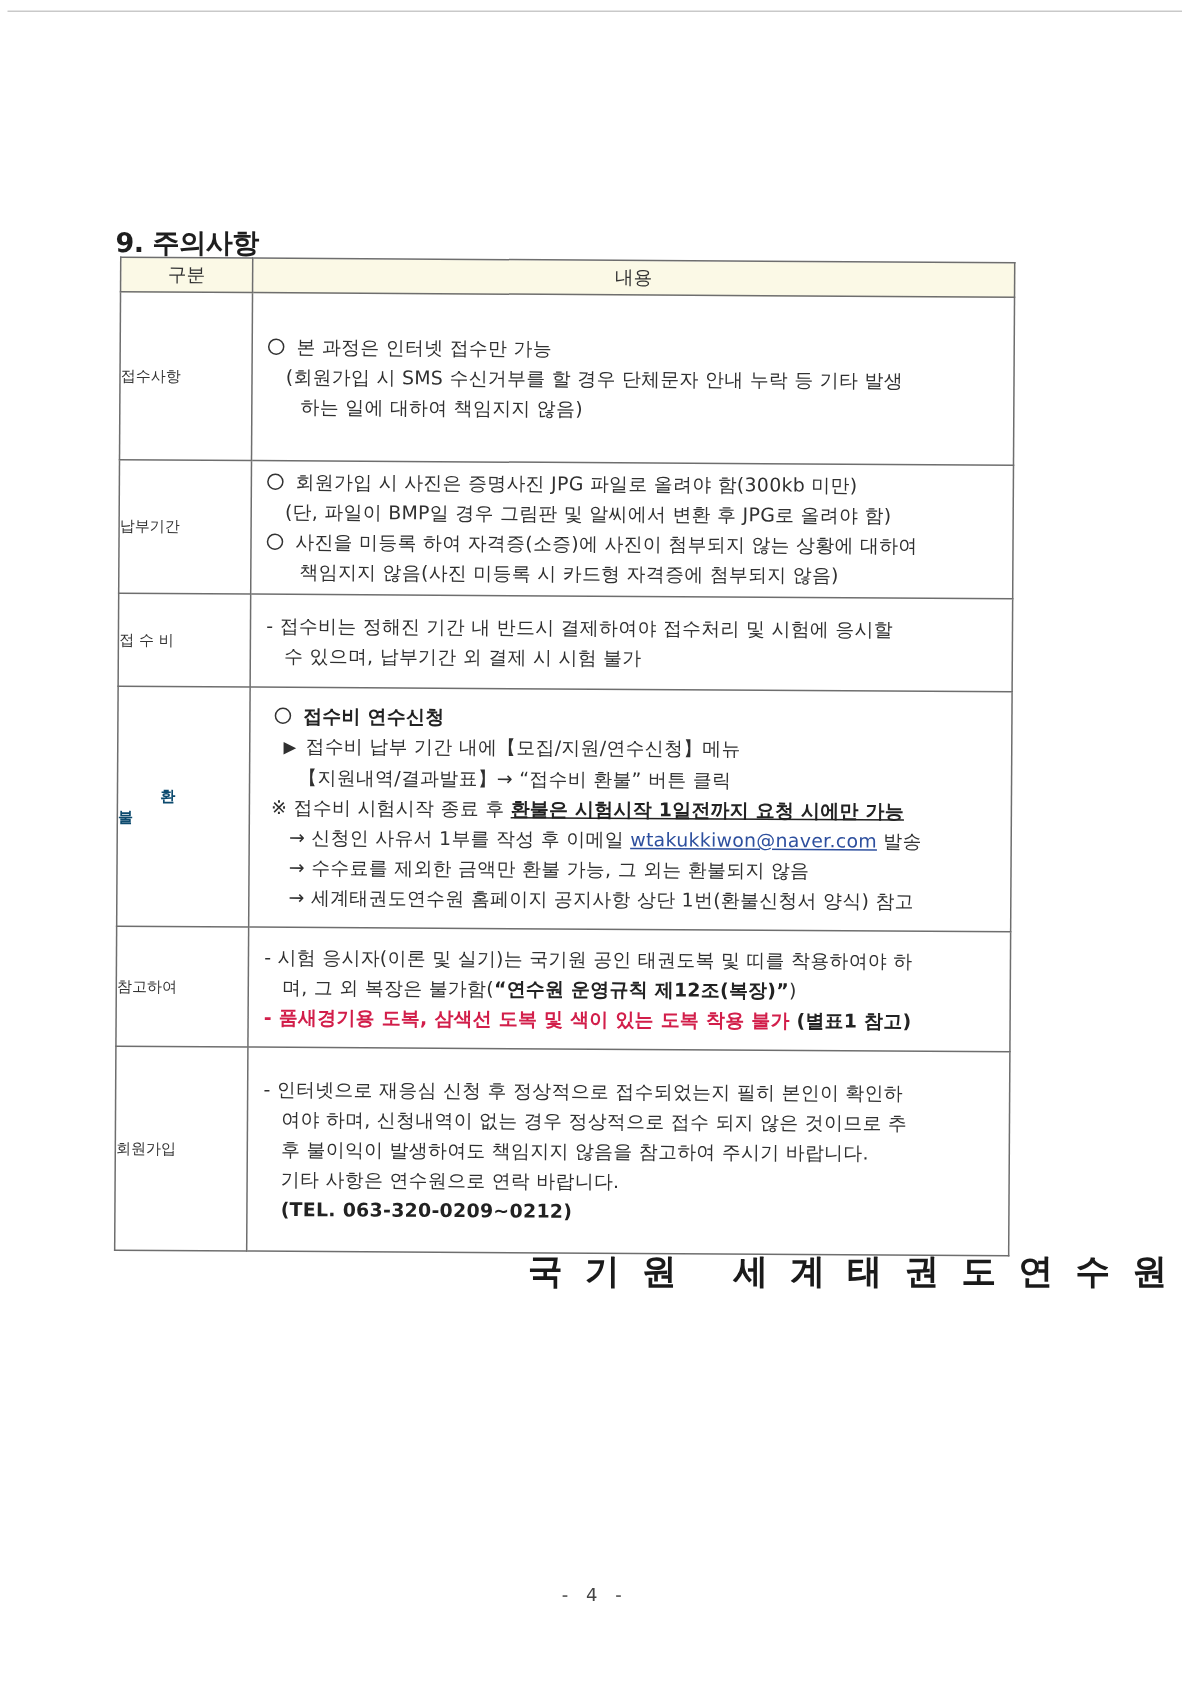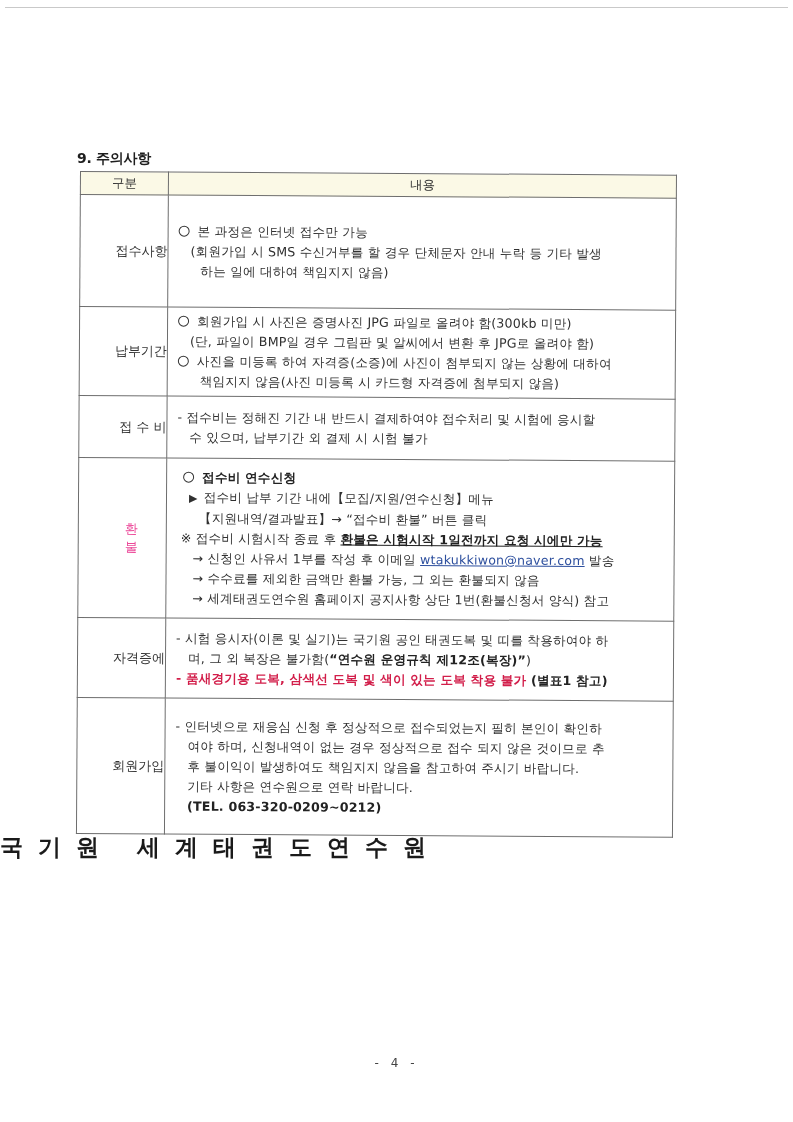--- a/index.html
+++ b/index.html
@@ -1,45 +1,45 @@
 <!DOCTYPE html>
 <html><head>
   <meta charset="utf-8">
   <style>
     * { box-sizing: border-box; margin: 0; padding: 0; }
     html, body { width: 793px; height: 1122px; background: #ffffff; overflow: hidden; }
     body { position: relative; font-family: "DejaVu Sans", "Liberation Sans", sans-serif; color: #2a2a2a; }
     .top-rule { position: absolute; left: 5px; top: 7px; width: 783px; height: 1px; background: #c9c9c9; }
-    .section-title { position: absolute; left: 77px; top: 150px; font-size: 14px; font-weight: bold; color: #1e1e1e; letter-spacing: -0.3px; }
+    .section-title { position: absolute; left: 77px; top: 150px; font-size: 18px; font-weight: bold; color: #1e1e1e; letter-spacing: -0.3px; }
     .notice-table {
       position: absolute; left: 80px; top: 171px; width: 597px;
       border-collapse: collapse; font-size: 12.6px; color: #303030;
       transform: rotate(0.35deg); transform-origin: top left;
     }
     .notice-table td, .notice-table th { border: 1px solid #6e6e6e; vertical-align: middle; }
     .notice-table th { background: #fbf9e6; font-weight: normal; height: 23px; font-size: 12.5px; color: #333; }
     .col-cat { width: 88px; }
-    .cat-cell { text-align: right; font-size: 13px; color: #333; }
-    .cat-red { color: #ec4899; font-weight: normal; letter-spacing: 28px; padding-left: 28px; }
+    .cat-cell { text-align: left; font-size: 10px; color: #333; }
+    .cat-red { color: #0c4a6e; font-weight: bold; letter-spacing: 28px; padding-left: 28px; }
     .content-cell { padding: 4px 6px 4px 10px; line-height: 20px; }
     .line { white-space: nowrap; letter-spacing: 0.2px; }
     .indent1 { padding-left: 12px; }
     .indent3 { padding-left: 22px; }
     .bold { font-weight: bold; color: #222; }
     .red-bold { font-weight: bold; color: #d21e4a; }
     .underline { text-decoration: underline; }
     .link { color: #2d4f9e; text-decoration: underline; }
     .row-1 td { height: 112px; }
     .row-2 td { height: 82px; }
     .row-3 td { height: 62px; }
     .row-4 td { height: 160px; }
     .row-5 td { height: 80px; }
     .row-6 td { height: 136px; }
     .footer-org {
-      position: absolute; left: 0; width: 793px; top: 832px; text-align: left;
+      position: absolute; left: 0; width: 793px; top: 832px; text-align: right;
       font-size: 23px; font-weight: bold; color: #1a1a1a; letter-spacing: 15px;
     }
     .page-number { position: absolute; left: 0; width: 793px; top: 1056px; text-align: center; font-size: 12px; color: #444; letter-spacing: 4px; }
     .circ { display: inline-block; width: 11px; height: 11px; border: 1.3px solid #333; border-radius: 50%; margin-right: 8px; vertical-align: -1px; }
     .tri { display: inline-block; margin-right: 6px; font-size: 11px; }
   </style>
 </head>
 <body>
 
 <div class="top-rule"></div>
@@ -89,21 +89,21 @@
         <div class="line indent1"><span class="tri">▶</span><span>접수비 납부 기간 내에【모집/지원/연수신청】메뉴</span></div>
         <div class="line indent3">【지원내역/결과발표】→ “접수비 환불” 버튼 클릭</div>
         <div class="line" style="padding-left:4px"><span>※ 접수비 시험시작 종료 후 </span><span class="bold underline">환불은 시험시작 1일전까지 요청 시에만 가능</span></div>
         <div class="line indent1" style="padding-left:16px"><span>→ 신청인 사유서 1부를 작성 후 이메일 </span><span class="link">wtakukkiwon@naver.com</span><span> 발송</span></div>
         <div class="line" style="padding-left:16px">→ 수수료를 제외한 금액만 환불 가능, 그 외는 환불되지 않음</div>
         <div class="line" style="padding-left:16px">→ 세계태권도연수원 홈페이지 공지사항 상단 1번(환불신청서 양식) 참고</div>
       </td>
     </tr>
 
     <tr class="row-5">
-      <td class="cat-cell">자격증에</td>
+      <td class="cat-cell">참고하여</td>
       <td class="content-cell">
         <div class="line">- 시험 응시자(이론 및 실기)는 국기원 공인 태권도복 및 띠를 착용하여야 하</div>
         <div class="line indent1"><span>며, 그 외 복장은 불가함(</span><span class="bold">“연수원 운영규칙 제12조(복장)”</span><span>)</span></div>
         <div class="line"><span class="red-bold">- 품새경기용 도복, 삼색선 도복 및 색이 있는 도복 착용 불가</span><span class="bold"> (별표1 참고)</span></div>
       </td>
     </tr>
 
     <tr class="row-6">
       <td class="cat-cell">회원가입</td>
       <td class="content-cell">

